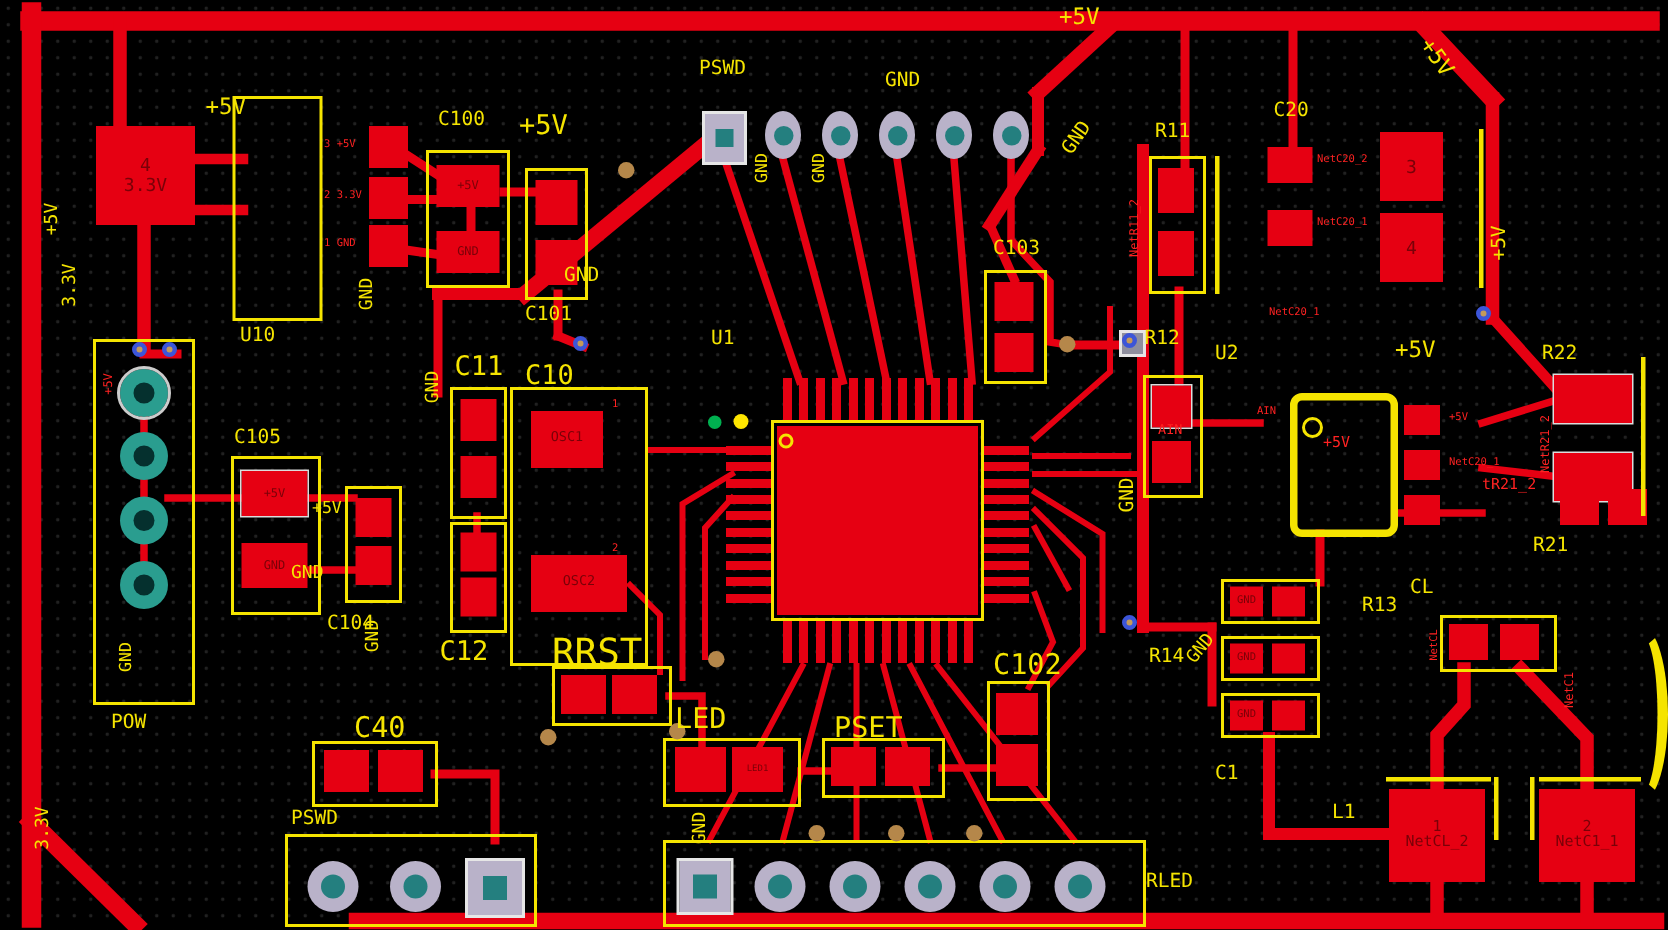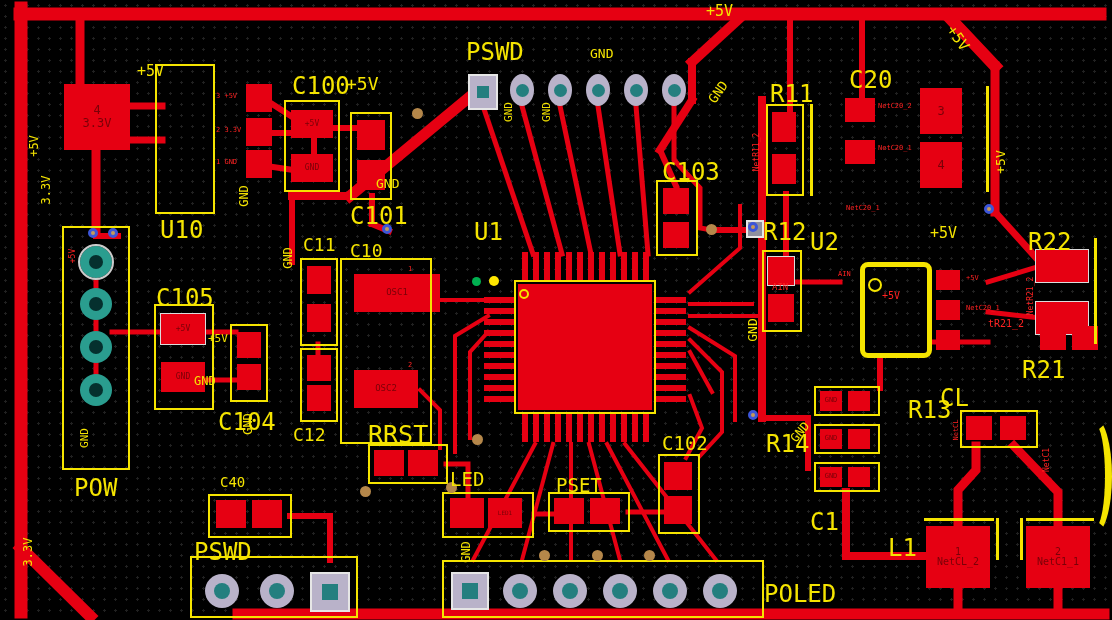--- a/index.html
+++ b/index.html
@@ -12,21 +12,21 @@
         background-size:11px 11px}
   svg.traces{position:absolute;left:0;top:0;z-index:1}
   .traces line,.traces polyline{stroke:#e60012;fill:none;stroke-linecap:square}
   .pad{position:absolute;background:#e60012;z-index:2;display:flex;align-items:center;
        justify-content:center;color:#7a0008;font-size:9px;line-height:1.05;white-space:nowrap}
   .sel{outline:1px solid #dcdcdc}
   .box{position:absolute;border:2px solid #f5e400;z-index:3;background:transparent}
   .yline{position:absolute;background:#f5e400;z-index:3}
   .yarc{position:absolute;border:6px solid transparent;border-right:7px solid #f5e400;
         border-radius:50%;z-index:3}
-  .lbl{position:absolute;color:#f5e400;font-size:24px;z-index:5;white-space:nowrap}
+  .lbl{position:absolute;color:#f5e400;font-size:13px;z-index:5;white-space:nowrap}
   .md{font-size:15px}.sm{font-size:12px}.xs{font-size:11px}
   .net{position:absolute;color:#ff2222;font-size:8px;z-index:5;white-space:nowrap}
   .n9{font-size:9px}.n10{font-size:10px}.n7{font-size:7px}
   .rot90{transform:translate(-50%,-50%) rotate(-90deg)}
   .rot55{transform:translate(-50%,-50%) rotate(-55deg)}
   .rot55p{transform:translate(-50%,-50%) rotate(55deg)}
   .rot50{transform:translate(-50%,-50%) rotate(-50deg)}
   .ring{position:absolute;border-radius:50%;background:#b9b2c9;z-index:2;
         display:flex;align-items:center;justify-content:center}
   .ring .c{border-radius:50%;background:#247f7f}
@@ -348,21 +348,21 @@
   <div class="pad" style="left:307px;top:266px;width:24px;height:28px"></div>
   <div class="pad" style="left:307px;top:304px;width:24px;height:28px"></div>
   <div class="lbl sm rot90" style="left:288px;top:258px">GND</div>
   <div class="lbl" style="left:293px;top:424px;font-size:18px">C12</div>
   <div class="box" style="left:300px;top:348px;width:38px;height:74px"></div>
   <div class="pad" style="left:307px;top:355px;width:24px;height:26px"></div>
   <div class="pad" style="left:307px;top:385px;width:24px;height:26px"></div>
   <div class="lbl" style="left:350px;top:240px;font-size:18px">C10</div>
   <div class="box" style="left:340px;top:258px;width:92px;height:186px"></div>
   <div class="net n7" style="left:408px;top:265px">1</div>
-  <div class="pad" style="left:354px;top:274px;width:86px;height:38px">
+  <div class="pad" style="left:354px;top:274px;width:48px;height:38px">
     <span>OSC1</span>
     </div>
   <div class="net n7" style="left:408px;top:361px">2</div>
   <div class="pad" style="left:354px;top:370px;width:64px;height:38px">
     <span>OSC2</span>
     </div>
 
   <div class="lbl" style="left:368px;top:420px;font-size:25px">RRST</div>
   <div class="box" style="left:368px;top:444px;width:80px;height:40px"></div>
   <div class="pad" style="left:374px;top:450px;width:30px;height:26px"></div>
@@ -375,38 +375,38 @@
     </div>
   <div class="lbl sm rot90" style="left:466px;top:552px">GND</div>
   <div class="lbl" style="left:556px;top:474px;font-size:19px">PSET</div>
   <div class="box" style="left:548px;top:492px;width:82px;height:40px"></div>
   <div class="pad" style="left:554px;top:498px;width:30px;height:26px"></div>
   <div class="pad" style="left:590px;top:498px;width:30px;height:26px"></div>
   <div class="lbl" style="left:662px;top:432px;font-size:19px">C102</div>
   <div class="box" style="left:658px;top:454px;width:42px;height:80px"></div>
   <div class="pad" style="left:664px;top:462px;width:28px;height:28px"></div>
   <div class="pad" style="left:664px;top:496px;width:28px;height:28px"></div>
-  <div class="lbl" style="left:220px;top:474px;font-size:14px">C40</div>
+  <div class="lbl" style="left:236px;top:474px;font-size:19px">C40</div>
   <div class="box" style="left:208px;top:494px;width:84px;height:44px"></div>
   <div class="pad" style="left:216px;top:500px;width:30px;height:28px"></div>
   <div class="pad" style="left:252px;top:500px;width:30px;height:28px"></div>
 
   <div class="lbl" style="left:194px;top:538px">PSWD</div>
   <div class="box" style="left:190px;top:556px;width:168px;height:62px"></div>
   <div class="ring" style="left:205px;top:574px;width:34px;height:34px">
     <div class="c" style="width:16px;height:16px"></div>
     </div>
   <div class="ring" style="left:260px;top:574px;width:34px;height:34px">
     <div class="c" style="width:16px;height:16px"></div>
     </div>
   <div class="sqpad" style="left:312px;top:574px;width:36px;height:36px">
     <div class="c" style="width:16px;height:16px"></div>
     </div>
 
-  <div class="lbl" style="left:764px;top:580px">POLED</div>
+  <div class="lbl" style="left:764px;top:580px">RLED</div>
   <div class="box" style="left:442px;top:560px;width:322px;height:58px"></div>
   <div class="sqpad" style="left:453px;top:574px;width:34px;height:34px">
     <div class="c" style="width:16px;height:16px"></div>
     </div>
   <div class="ring" style="left:503px;top:574px;width:34px;height:34px">
     <div class="c" style="width:16px;height:16px"></div>
     </div>
   <div class="ring" style="left:553px;top:574px;width:34px;height:34px">
     <div class="c" style="width:16px;height:16px"></div>
     </div>

